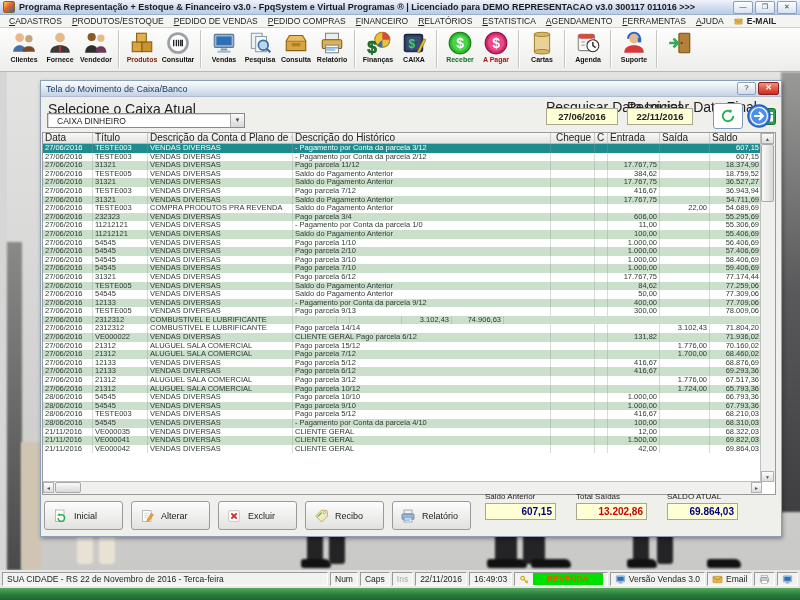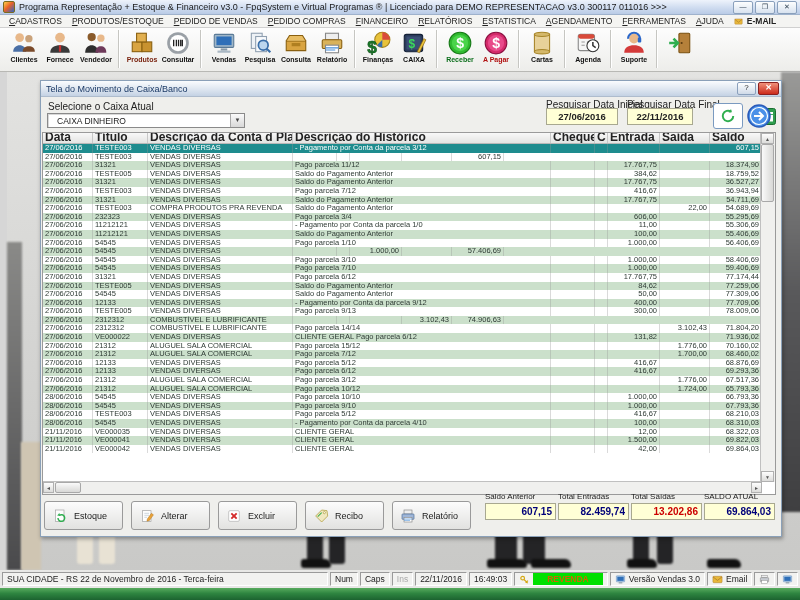--- a/index.html
+++ b/index.html
@@ -7,21 +7,21 @@
        font-family:"Liberation Sans",sans-serif;background:#d6d6d6;
        -webkit-font-smoothing:antialiased;}
   
   .titlebar{position:absolute;left:0;top:0;width:800px;height:15px;
     background:linear-gradient(180deg,#eef3fb 0%,#cfdcf0 55%,#b9cbe6 100%);
     border-bottom:1px solid #9fb2cc;display:flex;align-items:center;gap:4px;
     font-size:9px;color:#1a1a1a;padding-left:3px;box-sizing:border-box;}
   .app-ico{width:10px;height:10px;border-radius:2px;flex:none;
     background:linear-gradient(135deg,#ffd24a 0%,#e8612a 45%,#2a66c8 100%);
     border:1px solid #7a6a20;}
-  .title-text{white-space:nowrap;overflow:hidden;flex:1 1 auto;}
+  .title-text{white-space:nowrap;overflow:hidden;flex:1 1 auto;font-weight:bold;}
   .win-btns{display:flex;gap:2px;margin-right:3px;flex:none;}
   .wbtn{width:18px;height:11px;border:1px solid #8aa0bc;border-radius:2px;
     background:linear-gradient(#fdfefe,#d8e2ef);font-size:7px;line-height:10px;
     text-align:center;color:#345;}
   
   .menubar{position:absolute;left:0;top:15px;width:800px;height:13px;background:#f4f4f2;
     border-bottom:1px solid #d0d0d0;display:flex;align-items:center;gap:0;
     font-size:8.5px;color:#222;padding-left:4px;box-sizing:border-box;}
   .mi{display:inline-block;padding:0 5px;white-space:nowrap;}
   .mi::first-letter{text-decoration:underline;}
@@ -59,21 +59,21 @@
     border-bottom:1px solid #aebccd;display:flex;align-items:center;
     font-size:9px;color:#1c3a66;padding-left:5px;}
   .dlg-btns{margin-left:auto;display:flex;gap:2px;margin-right:2px;}
   .dlg-help{width:17px;height:11px;border:1px solid #8aa0bc;border-radius:2px;
     background:linear-gradient(#fff,#cfdaе8);background:linear-gradient(#fff,#cfdae8);
     font-size:8px;line-height:10px;text-align:center;color:#333;}
   .dlg-close{width:19px;height:11px;border:1px solid #8a2020;border-radius:2px;
     background:linear-gradient(#f0907a,#cc2a1a);color:#fff;font-size:8px;line-height:10px;
     text-align:center;font-weight:bold;}
   .dlg-body{position:relative;height:440px;font-size:9px;color:#222;}
-  .lbl{position:absolute;font-size:10px;color:#222;white-space:nowrap;}
+  .lbl{position:absolute;font-size:14px;color:#222;white-space:nowrap;}
   .sel-lbl{left:7px;top:4px;}
   .combo{position:absolute;left:6px;top:16px;width:198px;height:15px;background:#fff;
     border:1px solid #8a8a8a;box-shadow:inset 1px 1px 0 #d8d8d8;display:flex;align-items:center;
     font-size:8.5px;box-sizing:border-box;}
   .combo-val{flex:1;padding-left:9px;}
   .combo-arrow{width:13px;height:13px;background:linear-gradient(#fafafa,#d8d8d8);
     border-left:1px solid #aaa;font-size:6px;line-height:13px;text-align:center;color:#444;flex:none;}
   .d1-lbl{left:505px;top:2px;}
   .d2-lbl{left:586px;top:2px;}
   .datefield{position:absolute;top:11px;height:17px;background:#ffffd6;border:1px solid #a8a890;
@@ -84,22 +84,22 @@
   .calbtn{position:absolute;top:11px;width:17px;height:17px;}
   .c1{left:579px;} .c2{left:654px;}
   .sqbtn{position:absolute;left:672px;top:6px;width:30px;height:26px;background:#fff;
     border:1px solid #7a9ac0;border-radius:3px;padding:3px;box-sizing:border-box;}
   .roundbtn{position:absolute;left:706px;top:7px;width:24px;height:24px;}
   
   .grid{position:absolute;left:1px;top:35px;width:734px;height:363px;background:#fff;
     border:1px solid #9a9a9a;box-sizing:border-box;}
   .grid-header{display:flex;height:10px;background:linear-gradient(#f8f8f8,#e4e4e2);
     border-bottom:1px solid #b8b8b8;}
-  .hc{font-size:12px;color:#222;border-right:1px solid #c8c8c8;box-sizing:border-box;
-    padding-left:2px;white-space:nowrap;overflow:hidden;line-height:9px;flex:none;font-weight:bold;}
+  .hc{font-size:10px;color:#222;border-right:1px solid #c8c8c8;box-sizing:border-box;
+    padding-left:2px;white-space:nowrap;overflow:hidden;line-height:9px;flex:none;}
   .grid-rows{width:719px;}
   .row{display:flex;height:8.6px;background:#fff;}
   .row.alt{background:#cbe0cb;}
   .row.sel{background:#1e8c8e;color:#fff;}
   .cell{font-size:7.5px;line-height:8.4px;color:inherit;border-right:1px solid rgba(150,150,150,.35);
     box-sizing:border-box;padding-left:2px;white-space:nowrap;overflow:hidden;flex:none;color:#2e3a34;}
   .row.sel .cell{color:#fff;}
   .cell.num{text-align:right;padding-right:2px;padding-left:0;}
   .c0{width:50px;} .c1{width:55px;} .c2{width:145px;} .c3{width:258px;}
   .c4{width:44px;text-align:center;} .c5{width:13px;} .c6{width:52px;} .c7{width:50px;} .c8{width:52px;}
@@ -116,21 +116,21 @@
     border:1px solid #b0b0b0;box-sizing:border-box;font-size:5px;text-align:center;line-height:10px;color:#555;}
   .harrow.left{left:0;} .harrow.right{right:0;}
   .hthumb{position:absolute;left:12px;top:0;width:26px;height:11px;
     background:linear-gradient(#fafafa,#d8d8d6);border:1px solid #a8a8a8;box-sizing:border-box;border-radius:2px;}
   
   .actions{position:absolute;left:3px;top:404px;display:flex;gap:8px;}
   .abtn{width:79px;height:29px;border:1px solid #9a9a9a;border-radius:3px;
     background:linear-gradient(#fcfcfc,#e2e2e0);display:flex;align-items:center;gap:6px;
     padding-left:7px;box-sizing:border-box;font-size:9px;color:#222;}
   .abtn .ico{width:16px;height:16px;flex:none;}
-  .totals{position:absolute;left:444px;top:395px;display:flex;gap:2px;}
+  .totals{position:absolute;left:444px;top:395px;display:flex;gap:20px;}
   .tot{width:71px;}
   .tot-label{font-size:8px;color:#222;white-space:nowrap;margin-bottom:2px;}
   .tot-box{height:17px;background:#ffffd6;border:1px solid #a8a890;box-sizing:border-box;
     display:flex;align-items:center;justify-content:flex-end;padding-right:3px;
     font-size:10px;font-weight:bold;}
   
   .statusbar{position:absolute;left:0;top:570px;width:800px;height:18px;background:#e8e8e6;
     display:flex;gap:2px;align-items:center;padding:0 2px;box-sizing:border-box;}
   .sb{height:14px;border:1px solid;border-color:#9a9a9a #ffffff #ffffff #9a9a9a;background:#f2f2f0;
     font-size:8.5px;color:#222;display:flex;align-items:center;gap:3px;padding:0 4px;
@@ -466,20 +466,21 @@
                 <span class="cell c4"></span>
                 <span class="cell c5"></span>
                 <span class="cell c6 num"></span>
                 <span class="cell c7 num"></span>
                 <span class="cell c8 num">607,15</span>
               </div>
               <div class="row">
                 <span class="cell c0">27/06/2016</span>
                 <span class="cell c1">TESTE003</span>
                 <span class="cell c2">VENDAS DIVERSAS</span>
+                <span class="cell c3">- Pagamento por Conta da parcela 2/12</span>
                 <span class="cell c4"></span>
                 <span class="cell c5"></span>
                 <span class="cell c6 num"></span>
                 <span class="cell c7 num"></span>
                 <span class="cell c8 num">607,15</span>
               </div>
               <div class="row alt">
                 <span class="cell c0">27/06/2016</span>
                 <span class="cell c1">31321</span>
                 <span class="cell c2">VENDAS DIVERSAS</span>
@@ -586,20 +587,21 @@
                 <span class="cell c4"></span>
                 <span class="cell c5"></span>
                 <span class="cell c6 num">1.000,00</span>
                 <span class="cell c7 num"></span>
                 <span class="cell c8 num">56.406,69</span>
               </div>
               <div class="row alt">
                 <span class="cell c0">27/06/2016</span>
                 <span class="cell c1">54545</span>
                 <span class="cell c2">VENDAS DIVERSAS</span>
+                <span class="cell c3">Pago parcela 2/10</span>
                 <span class="cell c4"></span>
                 <span class="cell c5"></span>
                 <span class="cell c6 num">1.000,00</span>
                 <span class="cell c7 num"></span>
                 <span class="cell c8 num">57.406,69</span>
               </div>
               <div class="row">
                 <span class="cell c0">27/06/2016</span>
                 <span class="cell c1">54545</span>
                 <span class="cell c2">VENDAS DIVERSAS</span>
@@ -866,21 +868,21 @@
 
         <div class="actions" id="actions">
             <div class="abtn">
               <span class="ico">
                 <svg viewBox="0 0 24 24">
                   <rect x="5" y="3" width="13" height="17" fill="#fdfdfd" stroke="#a0a0a0"></rect>
                   <path d="M9 15a5 5 0 1 0 2-4" fill="none" stroke="#2fae4f" stroke-width="2.2"></path>
                   <path d="M11 7.6l1.2 4.4-4.4-.8z" fill="#2fae4f"></path>
                 </svg>
               </span>
-              <span>Estoque</span>
+              <span>Inicial</span>
             </div>
             <div class="abtn">
               <span class="ico">
                 <svg viewBox="0 0 24 24">
                   <rect x="5" y="4" width="13" height="16" fill="#fdfdfd" stroke="#a0a0a0"></rect>
                   <path d="M8 8h7M8 11h7M8 14h4" stroke="#b8c4d0"></path>
                   <path d="M12.5 16.5l6-8.5 3.2 2.2-6 8.5-3.8 1z" fill="#e8a23a" stroke="#a86a10" stroke-width="0.6"></path>
                 </svg>
               </span>
               <span>Alterar</span>
@@ -915,24 +917,20 @@
               </span>
               <span>Relatório</span>
             </div>
           </div>
         <div class="totals" id="totals">
             <div class="tot">
               <div class="tot-label">Saldo Anterior</div>
               <div class="tot-box" style="color:#00007a">607,15</div>
             </div>
             <div class="tot">
-              <div class="tot-label">Total Entradas</div>
-              <div class="tot-box" style="color:#00007a">82.459,74</div>
-            </div>
-            <div class="tot">
               <div class="tot-label">Total Saídas</div>
               <div class="tot-box" style="color:#cc0000">13.202,86</div>
             </div>
             <div class="tot">
               <div class="tot-label">SALDO ATUAL</div>
               <div class="tot-box" style="color:#00007a">69.864,03</div>
             </div>
           </div>
       </div>
     </div>

